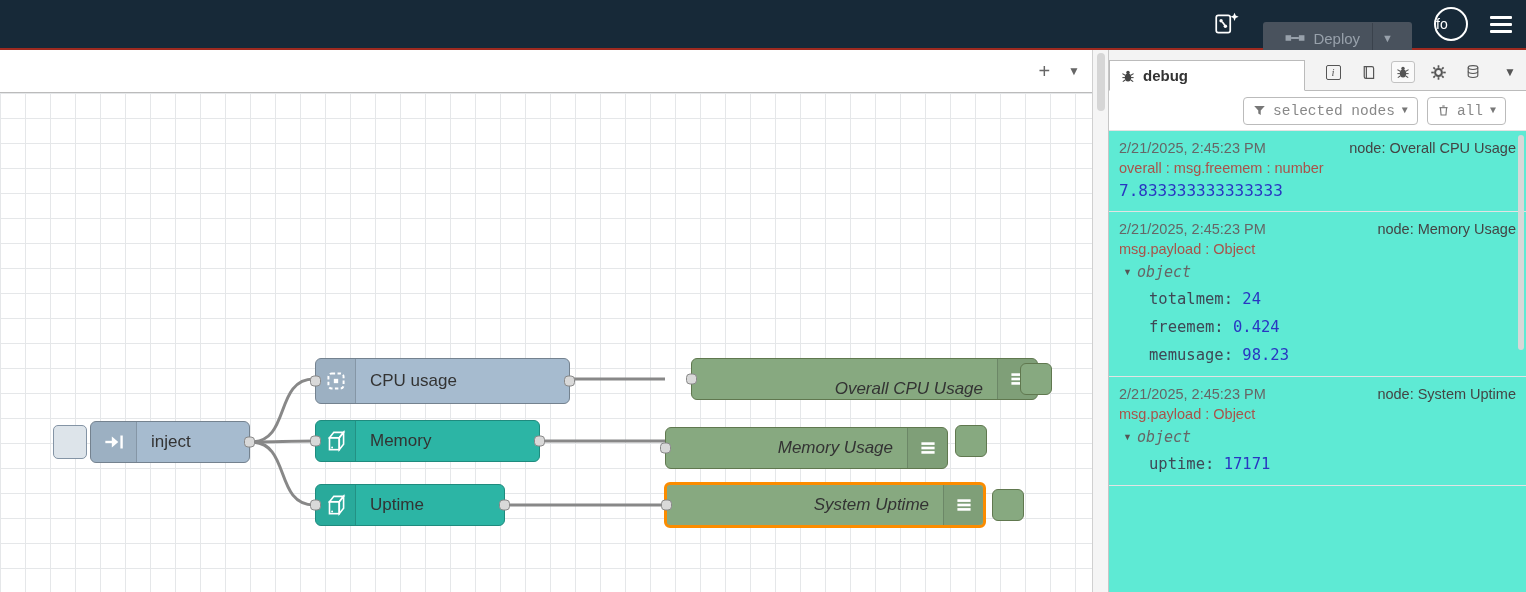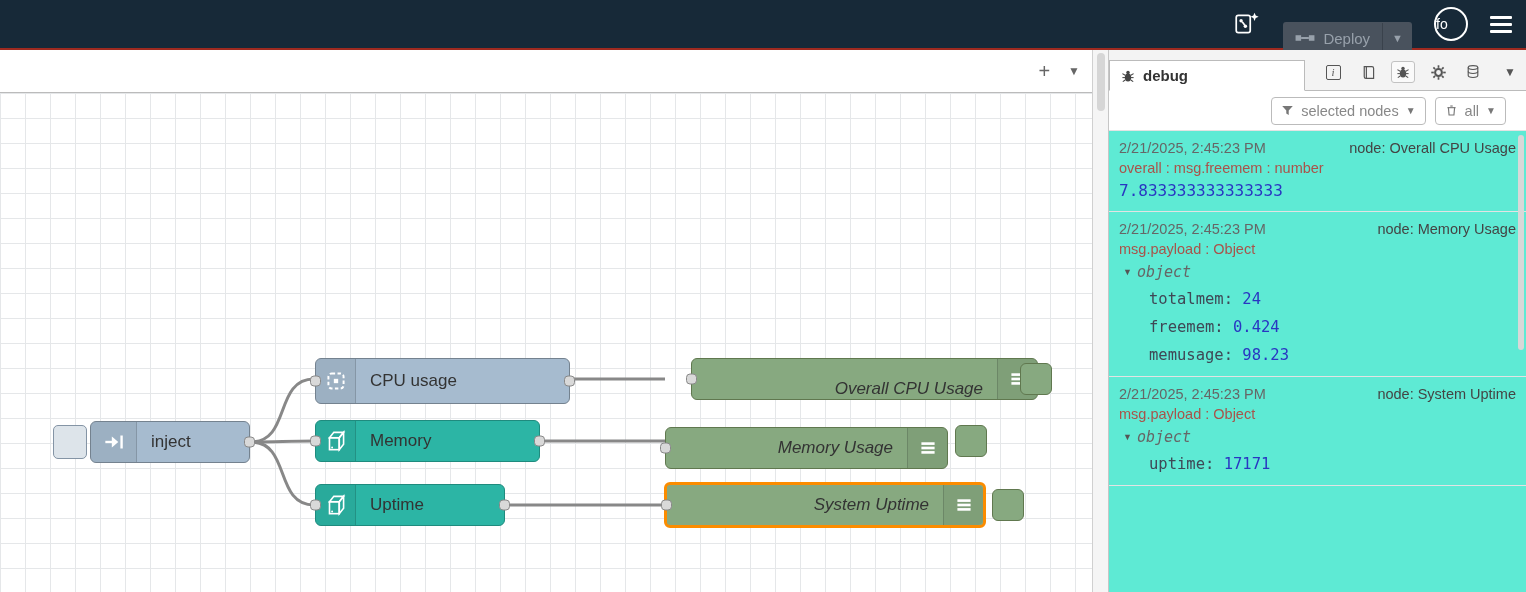--- a/index.html
+++ b/index.html
@@ -2,21 +2,21 @@
 <html><head>
 <meta charset="utf-8">
 <style>
   * { margin:0; padding:0; box-sizing:border-box; }
   html,body { width:1526px; height:592px; overflow:hidden; font-family:"Liberation Sans", sans-serif; background:#fff; }
 
   
   .header { height:48px; background:#172938; display:flex; align-items:center; padding:0 14px; }
   .header-right { margin-left:auto; display:flex; align-items:center; gap:22px; }
   .icon-btn { background:none; border:none; cursor:pointer; display:flex; align-items:center; }
-  .deploy-btn { display:flex; align-items:center; background:#49525d; border:none; border-radius:3px; height:32px; padding:0; overflow:hidden;margin-top:28px; }
+  .deploy-btn { display:flex; align-items:center; background:#49525d; border:none; border-radius:3px; height:32px; padding:10px; overflow:hidden;margin-top:28px; }
   .deploy-main { display:flex; align-items:center; gap:8px; padding:0 12px; color:#98a1ab; font-size:15px; }
   .deploy-caret { border-left:1px solid #3a424c; padding:0 9px; color:#98a1ab; font-size:11px; height:30px; display:flex; align-items:center; }
   .avatar { width:34px; height:34px; border-radius:50%; border:2px solid #fff; color:#fff; font-size:14px; display:flex; align-items:center; justify-content:flex-start; background:transparent; }
   .hamburger { display:flex; flex-direction:column; gap:4px; }
   .hamburger span { display:block; width:22px; height:3px; background:#fff; border-radius:1px; }
   .deploy-line { height:2px; background:#9e2a20; }
 
   
   .main { display:flex; height:542px; }
   .canvas { width:1092px; position:relative; background:#fff; }
@@ -59,21 +59,21 @@
   .sidebar { flex:1; display:flex; flex-direction:column; background:#5eead4; }
   .sidebar-tabs { height:41px; background:#f3f3f3; border-bottom:1px solid #bbb; display:flex; align-items:flex-end; }
   .debug-tab { height:31px; width:196px; background:#fff; border:1px solid #bbb; border-bottom:1px solid #fff; margin-bottom:-1px; display:flex; align-items:center; gap:7px; padding-left:10px; font-weight:bold; font-size:15px; color:#333; cursor:pointer; }
   .tab-icons { margin-left:auto; display:flex; align-items:center; gap:11px; padding:0 10px 7px 0; }
   .tab-icon { width:24px; height:22px; display:flex; align-items:center; justify-content:center; cursor:pointer; border-radius:3px; }
   .tab-icon.active { border:1px solid #c2c2c2; background:#fafafa; }
   .info-box { width:15px; height:15px; border:1.4px solid #555; border-radius:2px; font-family:"Liberation Serif", serif; font-style:italic; font-size:11px; color:#555; display:flex; align-items:center; justify-content:center; }
   .tab-chevron { color:#555; font-size:12px; margin-left:8px; cursor:pointer; }
 
   .filter-row { height:40px; display:flex; align-items:center; justify-content:flex-end; gap:9px; padding-right:20px; border-bottom:1px solid #e3e3e3; background:#fff; }
-  .filter-btn { display:flex; align-items:center; gap:7px; height:28px; padding:0 9px; background:#fff; border:1px solid #bbb; border-radius:4px; color:#888; font-size:14.5px; cursor:pointer; font-family:Liberation Sans, sans-serif; }
+  .filter-btn { display:flex; align-items:center; gap:7px; height:28px; padding:0 9px; background:#fff; border:1px solid #bbb; border-radius:4px; color:#888; font-size:14.5px; cursor:pointer; font-family:Liberation Mono, monospace; }
   .filter-btn .caret { font-size:10px; color:#777; }
 
   .messages { flex:1; position:relative; overflow:hidden; }
   .dbg-msg { padding:7px 10px; border-bottom:1px solid #e3e3e3; }
   .dbg-meta { display:flex; justify-content:space-between; align-items:baseline; font-size:14.5px; line-height:20px; }
   .dbg-ts { color:#666; }
   .dbg-node { color:#444; }
   .dbg-path { color:#a9534a; font-size:14.5px; line-height:20px; }
   .mono { font-family:"DejaVu Sans Mono", monospace; }
   .dbg-value { color:#2936c2; font-size:16px; line-height:26px; }

